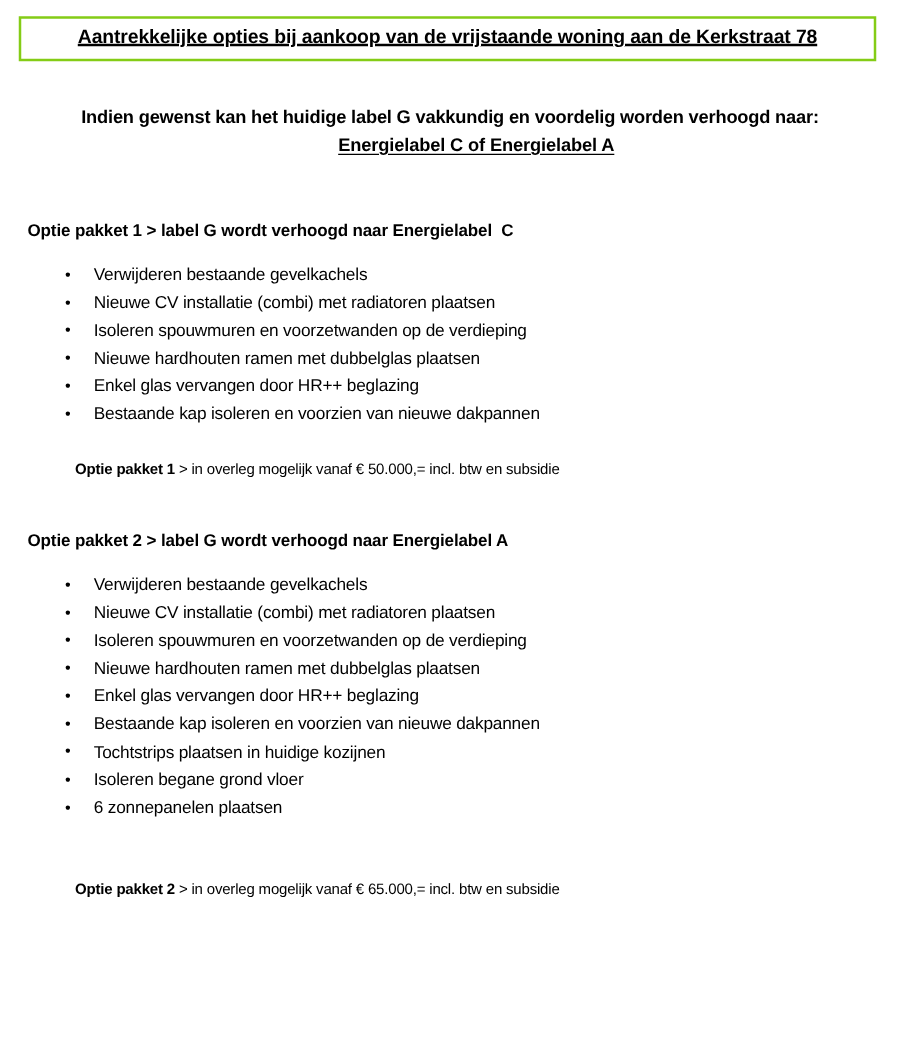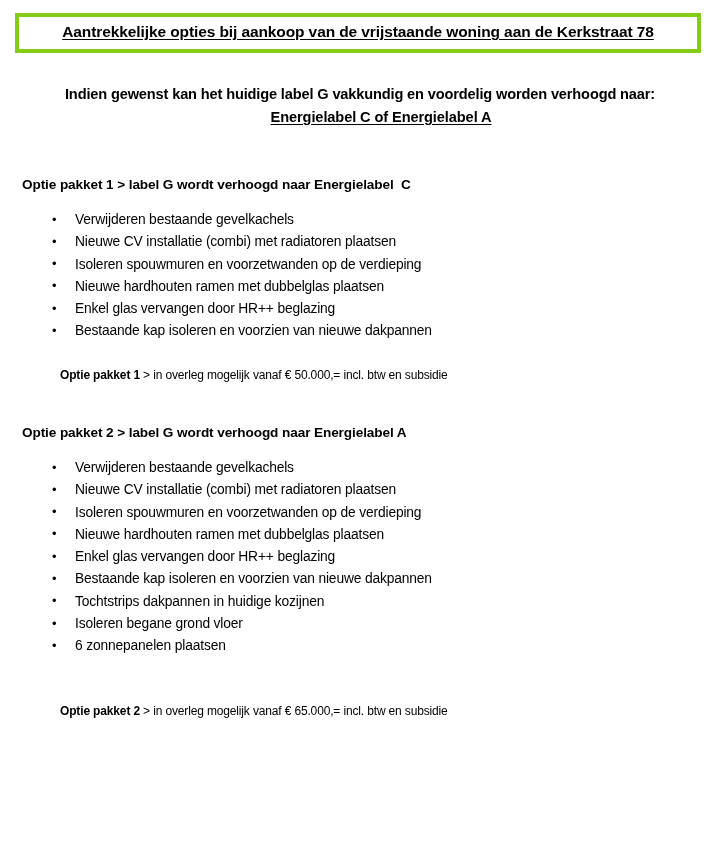--- a/index.html
+++ b/index.html
@@ -25,23 +25,24 @@
     box-sizing: border-box;
   }
 
   
   .title-box {
     position: absolute;
     left: 15px;
     top: 13px;
     width: 686px;
     box-sizing: border-box;
-    border: 4px solid #84cc16;
+    border: 2px solid #84cc16;
     padding: 6px 10px 7px 10px;
     background: #ffffff;
+    text-decoration: underline;
   }
   .title-text {
     font-size: 15.5px;
     font-weight: bold;
     text-decoration: underline;
     text-underline-offset: 2px;
     letter-spacing: -0.1px;
     line-height: 1.2;
     white-space: nowrap;
     text-align: center;
@@ -161,21 +162,21 @@
 
   <section class="package" id="package-2">
     <div class="package-heading">Optie pakket 2 &gt; label G wordt verhoogd naar Energielabel A</div>
     <ul class="bullet-list">
       <li>Verwijderen bestaande gevelkachels</li>
       <li>Nieuwe CV installatie (combi) met radiatoren plaatsen</li>
       <li>Isoleren spouwmuren en voorzetwanden op de verdieping</li>
       <li>Nieuwe hardhouten ramen met dubbelglas plaatsen</li>
       <li>Enkel glas vervangen door HR++ beglazing</li>
       <li>Bestaande kap isoleren en voorzien van nieuwe dakpannen</li>
-      <li>Tochtstrips dakpannen in huidige kozijnen</li>
+      <li>Tochtstrips plaatsen in huidige kozijnen</li>
       <li>Isoleren begane grond vloer</li>
       <li>6 zonnepanelen plaatsen</li>
     </ul>
     <div class="price-line">
       <span class="price-label">Optie pakket 2</span><span> &gt; in overleg mogelijk vanaf € 65.000,= incl. btw en subsidie</span>
     </div>
   </section>
 
 </div>
 

